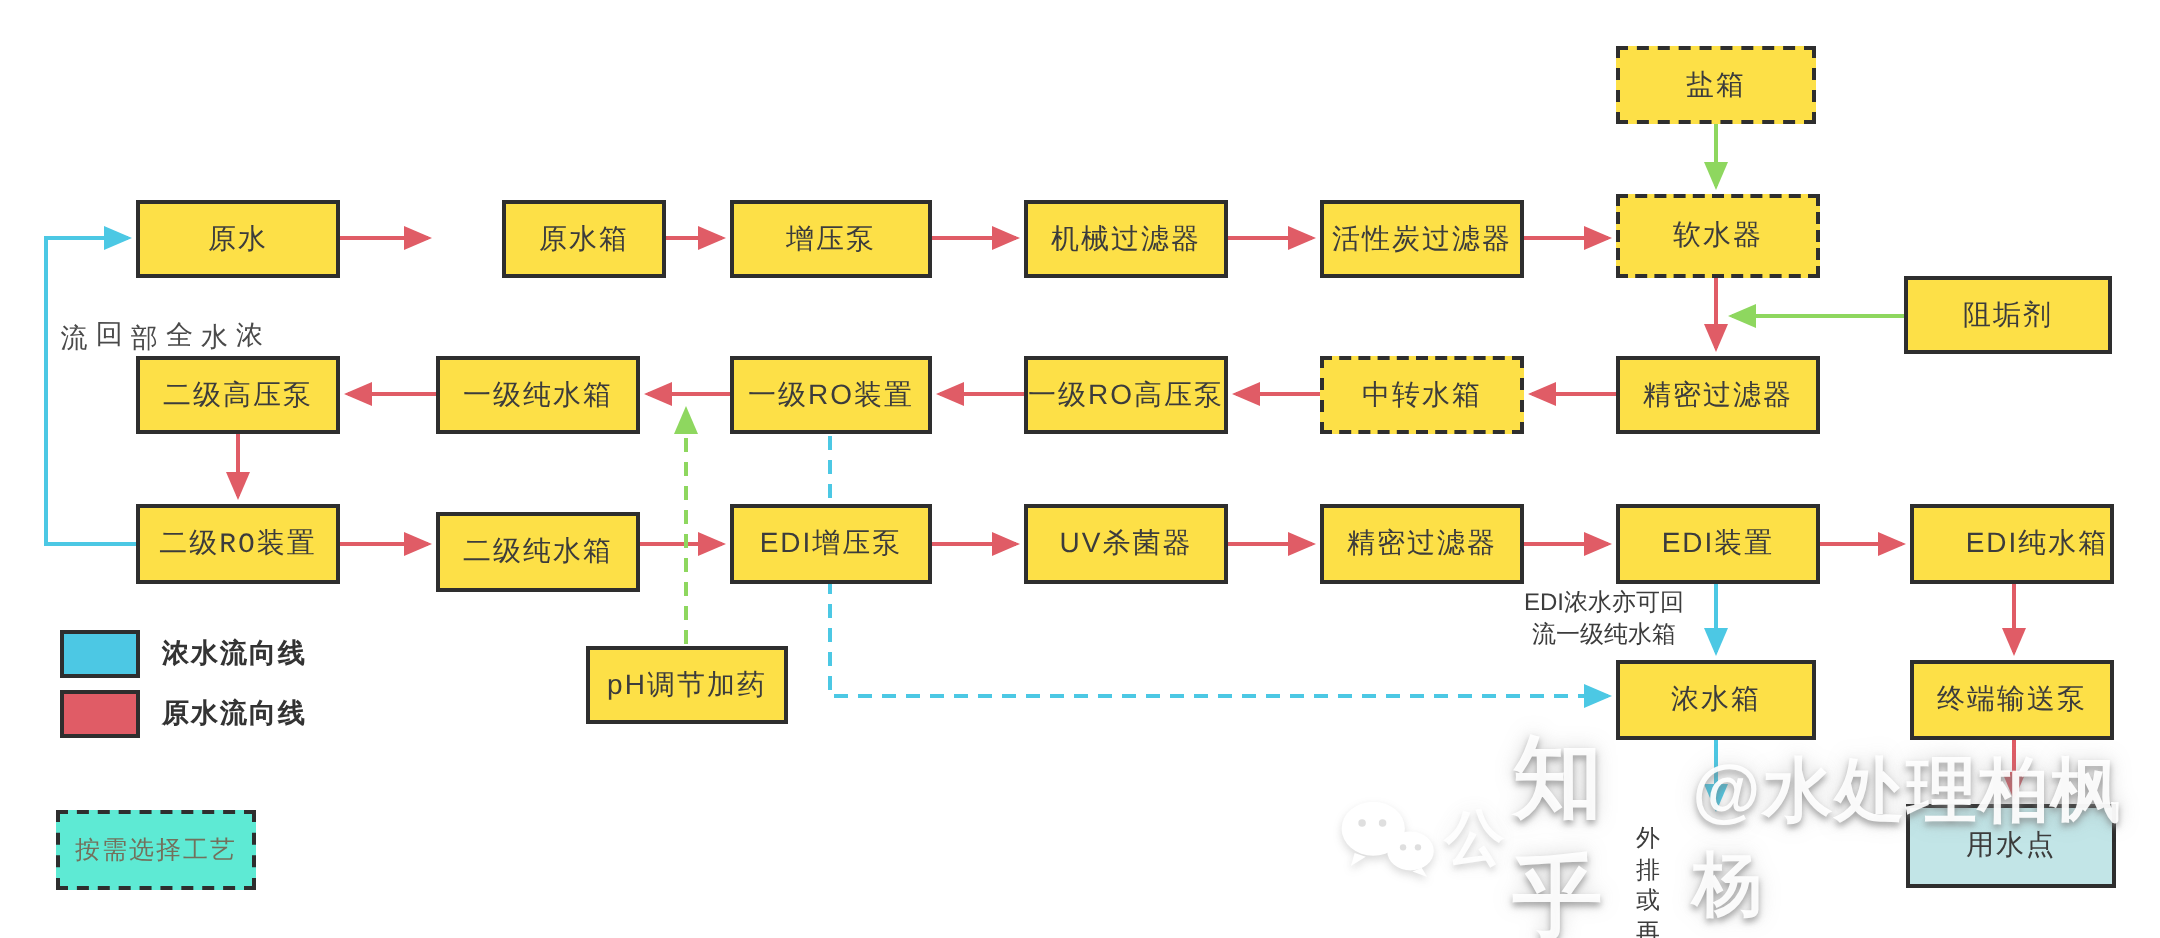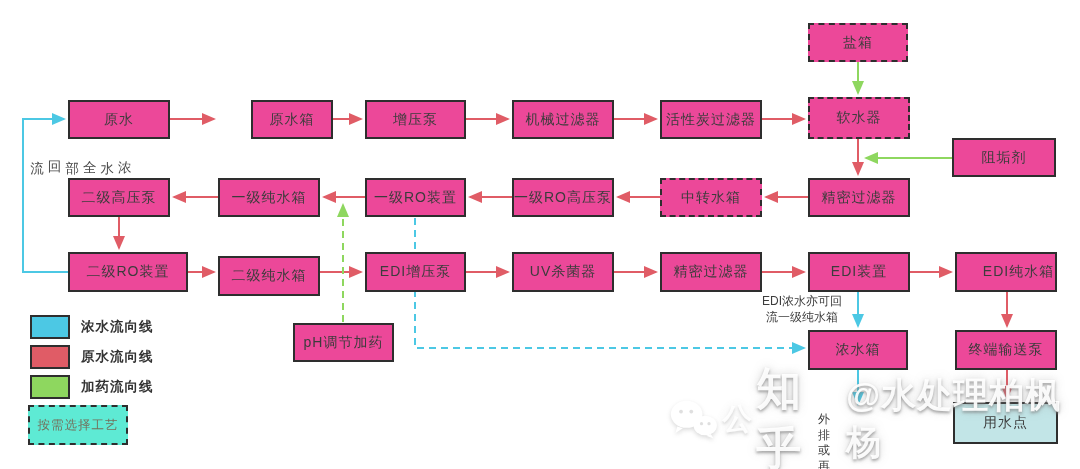--- a/index.html
+++ b/index.html
@@ -1,20 +1,20 @@
 <!DOCTYPE html>
 <html><head>
 <meta charset="utf-8">
 <style>
   html,body{margin:0;padding:0;background:#ffffff;}
   .stage{position:relative;width:1080px;height:469px;background:#ffffff;overflow:hidden;
          font-family:"Liberation Sans","DejaVu Sans",sans-serif;}
   #edge-layer{position:absolute;left:0;top:0;width:1080px;height:469px;z-index:1;}
   #nodes-layer,#labels-layer{position:absolute;left:0;top:0;width:0;height:0;z-index:2;}
-  .node{position:absolute;box-sizing:border-box;border:2px solid #2e2e2e;background:#ec4899;
+  .node{position:absolute;box-sizing:border-box;border:2px solid #2e2e2e;background:#fde047;
         display:flex;align-items:center;justify-content:center;font-size:14px;color:#3c3c3c;
         letter-spacing:1px;white-space:nowrap;z-index:2;}
   .node.dashed{border-style:dashed;}
   .node.endpoint{background:#c2e5e7;}
   .float-label{position:absolute;font-size:12px;color:#3c3c3c;line-height:1.3;
                white-space:pre-line;text-align:center;z-index:3;}
   .float-label.vertical{writing-mode:vertical-rl;letter-spacing:7px;font-size:13.5px;color:#4a4a4a;}
   #legend{position:absolute;left:30px;top:314px;z-index:3;}
   .legend-row{display:flex;align-items:center;margin-bottom:4px;height:26px;}
   .swatch{display:inline-block;width:36px;height:20px;border:2px solid #2e2e2e;margin-right:11px;}
@@ -84,21 +84,21 @@
       <div class="node solid" style="left: 660px; top: 100px; width: 102px; height: 39px;">活性炭过滤器</div>
       <div class="node dashed" style="left: 808px; top: 97px; width: 102px; height: 42px;">软水器</div>
       <div class="node dashed" style="left: 808px; top: 23px; width: 100px; height: 39px;">盐箱</div>
       <div class="node solid" style="left: 952px; top: 138px; width: 104px; height: 39px;">阻垢剂</div>
       <div class="node solid" style="left: 808px; top: 178px; width: 102px; height: 39px;">精密过滤器</div>
       <div class="node dashed" style="left: 660px; top: 178px; width: 102px; height: 39px;">中转水箱</div>
       <div class="node solid" style="left: 512px; top: 178px; width: 102px; height: 39px;">一级RO高压泵</div>
       <div class="node solid" style="left: 365px; top: 178px; width: 101px; height: 39px;">一级RO装置</div>
       <div class="node solid" style="left: 218px; top: 178px; width: 102px; height: 39px;">一级纯水箱</div>
       <div class="node solid" style="left: 68px; top: 178px; width: 102px; height: 39px;">二级高压泵</div>
-      <div class="node solid" style="left: 68px; top: 252px; width: 120px; height: 40px;">二级RO装置</div>
+      <div class="node solid" style="left: 68px; top: 252px; width: 102px; height: 40px; font-family: Liberation Mono, monospace;">二级RO装置</div>
       <div class="node solid" style="left: 218px; top: 256px; width: 102px; height: 40px;">二级纯水箱</div>
       <div class="node solid" style="left: 365px; top: 252px; width: 101px; height: 40px;">EDI增压泵</div>
       <div class="node solid" style="left: 512px; top: 252px; width: 102px; height: 40px;">UV杀菌器</div>
       <div class="node solid" style="left: 660px; top: 252px; width: 102px; height: 40px;">精密过滤器</div>
       <div class="node solid" style="left: 808px; top: 252px; width: 102px; height: 40px;">EDI装置</div>
       <div class="node solid" style="left: 955px; top: 252px; width: 102px; height: 40px; padding-left: 25px;">EDI纯水箱</div>
       <div class="node solid" style="left: 293px; top: 323px; width: 101px; height: 39px;">pH调节加药</div>
       <div class="node solid" style="left: 808px; top: 330px; width: 100px; height: 40px;">浓水箱</div>
       <div class="node solid" style="left: 955px; top: 330px; width: 102px; height: 40px;">终端输送泵</div>
       <div class="node endpoint" style="left: 953px; top: 402px; width: 105px; height: 42px;">用水点</div>
@@ -113,24 +113,20 @@
   <div id="legend">
     <div id="legend-items">
         <div class="legend-row">
           <span class="swatch" style="background: rgb(76, 200, 228);"></span>
           <span class="legend-label">浓水流向线</span>
         </div>
         <div class="legend-row">
           <span class="swatch" style="background: rgb(224, 92, 102);"></span>
           <span class="legend-label">原水流向线</span>
         </div>
-        <div class="legend-row">
-          <span class="swatch" style="background: rgb(142, 215, 95);"></span>
-          <span class="legend-label">加药流向线</span>
-        </div>
       </div>
   </div>
 
   <div id="note-box">按需选择工艺</div>
 
   <div id="watermark">
     <svg class="wm-icon" width="54" height="44" viewBox="0 0 54 44">
       <ellipse cx="20" cy="17" rx="17" ry="14.5" fill="#ffffff"></ellipse>
       <circle cx="14" cy="14" r="2" fill="rgba(150,150,150,0.55)"></circle>
       <circle cx="25" cy="14" r="2" fill="rgba(150,150,150,0.55)"></circle>

